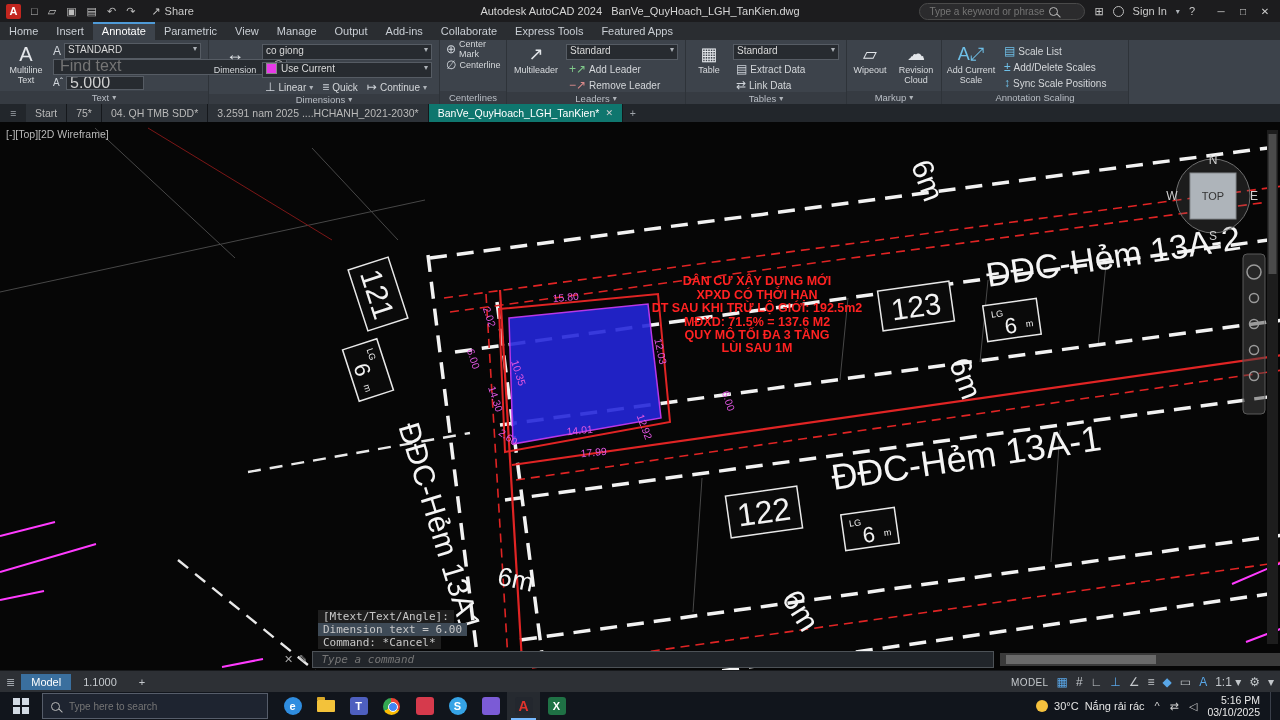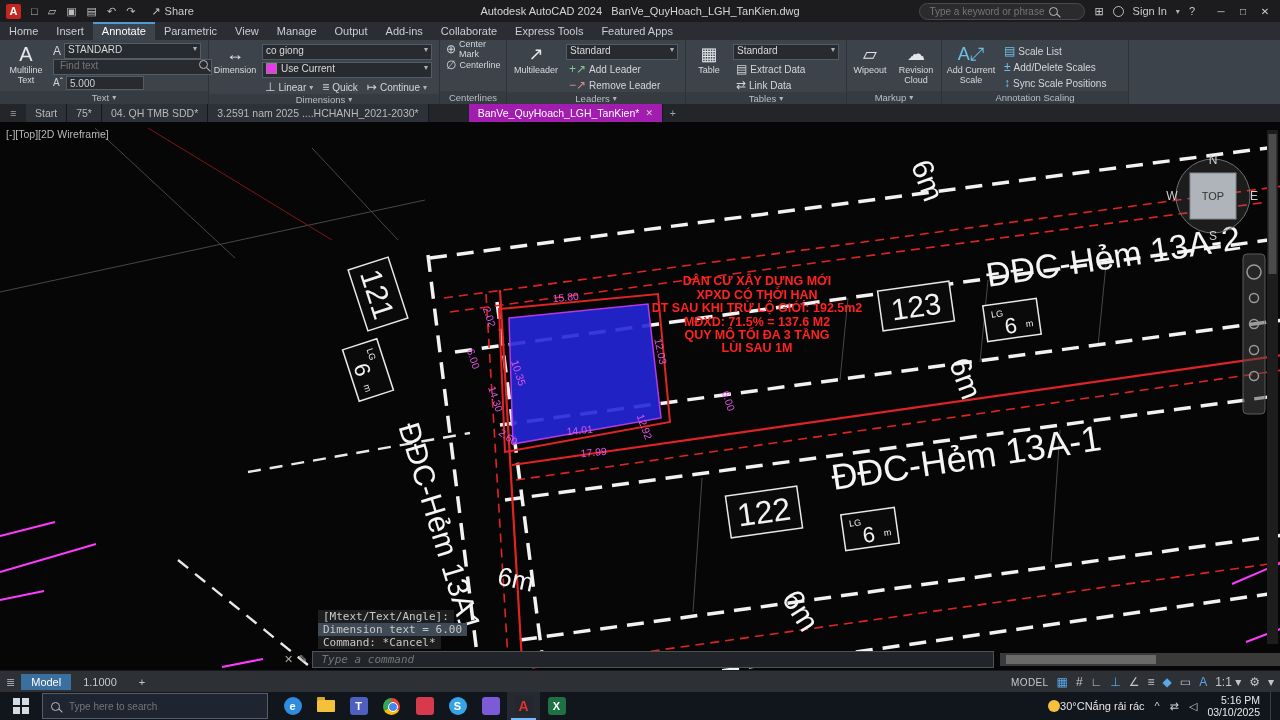--- a/index.html
+++ b/index.html
@@ -30,30 +30,30 @@
   #ribbon{position:absolute;left:0;top:40px;width:1280px;height:64px;background:#3d434b;display:flex;}
   .panel{position:relative;height:64px;border-right:1px solid #2e3339;display:flex;flex-direction:column;}
   .pbody{flex:1;display:flex;padding:2px 3px 0 3px;gap:4px;}
   .pfoot{height:13px;background:#363b42;color:#b9bec5;font-size:9.5px;display:flex;align-items:center;justify-content:center;gap:3px;}
   .bigbtn{width:46px;display:flex;flex-direction:column;align-items:center;justify-content:flex-start;text-align:center;font-size:9px;color:#d8dbde;line-height:10px;gap:1px;padding-top:2px;}
   .bigbtn .ric{font-size:18px;line-height:20px;color:#e3e6ea;}
   .col{display:flex;flex-direction:column;gap:2px;justify-content:flex-start;padding-top:2px;}
   .rrow{display:flex;align-items:center;gap:3px;height:14px;}
   .rsel{background:#272b30;border:1px solid #565c64;color:#d8d8d8;font-size:10px;display:flex;align-items:flex-start;height:14px;padding:0 3px;gap:4px;}
   .rsel .grow{flex:1;}
-  .rfield{background:#272b30;border:1px solid #565c64;color:#cfcfcf;font-size:10px;height:12px;padding:0 3px;font-family:inherit;outline:0;}
+  .rfield{background:#272b30;border:1px solid #565c64;color:#cfcfcf;font-size:16px;height:12px;padding:0 3px;font-family:inherit;outline:0;}
   .caret{font-size:8px;color:#aeb3b9;}
   .ric{color:#cfd4da;font-size:12px;line-height:12px;}
   .sbtn{display:flex;align-items:center;gap:3px;font-size:10px;color:#d4d7da;padding:0 3px;height:14px;}
   .swatch{width:9px;height:9px;background:#e83ae8;border:1px solid #888;}
 
   
   #file-tabs{position:absolute;left:0;top:104px;width:1280px;height:18px;background:#22262b;display:flex;align-items:stretch;font-size:10.5px;color:#b9b9b9;}
   .ftab{display:flex;align-items:center;padding:0 9px;border-right:1px solid #15181c;background:#2d3238;white-space:nowrap;gap:6px;}
-  .ftab.active{background:#a21caf;color:#fff;margin-left:40px;}
+  .ftab.active{background:#0f766e;color:#fff;}
   .ftab .x{color:#cfcfcf;font-size:9px;}
   #ft-menu{width:26px;display:flex;align-items:center;justify-content:center;color:#9fa4aa;}
   #ft-plus{width:20px;display:flex;align-items:center;justify-content:center;color:#9fa4aa;border-right:none;background:transparent;}
 
   
   #drawing{position:absolute;left:0;top:122px;width:1280px;height:548px;background:#060606;overflow:hidden;}
   #vp-controls{position:absolute;left:6px;top:6px;font-size:10.5px;color:#b9b9b9;z-index:5;}
   svg text{font-family:"Liberation Sans",sans-serif;}
   .wd{stroke:#f2f2f2;stroke-width:3.5;stroke-dasharray:17 10;fill:none;}
   .wd2{stroke:#e8e8e8;stroke-width:2.4;stroke-dasharray:13 9;fill:none;}
@@ -97,21 +97,21 @@
   .tapp{width:33px;height:28px;display:flex;align-items:center;justify-content:center;position:relative;}
   .tapp.active{background:rgba(255,255,255,.09);}
   .tapp.active::after{content:"";position:absolute;left:4px;right:4px;bottom:0;height:2px;background:#76b9ff;}
   .icb{width:18px;height:18px;border-radius:3px;display:flex;align-items:center;justify-content:center;color:#fff;font-size:11px;font-weight:bold;}
   .circle{border-radius:50%;}
   .folder{width:18px;height:12px;background:#f3c23a;border-radius:1px;position:relative;}
   .folder::before{content:"";position:absolute;top:-3px;left:0;width:8px;height:3px;background:#d9a828;border-radius:1px 1px 0 0;}
   .chrome{width:17px;height:17px;border-radius:50%;background:conic-gradient(#ea4335 0 33%,#fbbc05 0 66%,#34a853 0 100%);position:relative;}
   .chrome::after{content:"";position:absolute;left:4.5px;top:4.5px;width:8px;height:8px;border-radius:50%;background:#4285f4;border:1.5px solid #fff;}
   #tray{position:absolute;right:0;top:0;height:28px;display:flex;align-items:center;gap:10px;padding-right:4px;}
-  #weather{display:flex;align-items:flex-end;font-size:11px;color:#e3e3e3;margin-left:40px;}
+  #weather{display:flex;align-items:flex-end;gap:6px;font-size:11px;color:#e3e3e3;margin-left:40px;}
   .sun{width:12px;height:12px;border-radius:50%;background:#f5c13d;}
   #tray .tic{color:#cfcfcf;font-size:11px;}
   #clock{text-align:right;font-size:10.5px;line-height:12px;color:#e8e8e8;}
   #show-desktop{width:5px;height:28px;border-left:1px solid #3a3f4a;}
 </style>
 </head>
 <body>
 
 <div id="titlebar">
   <div class="logo">A</div>

